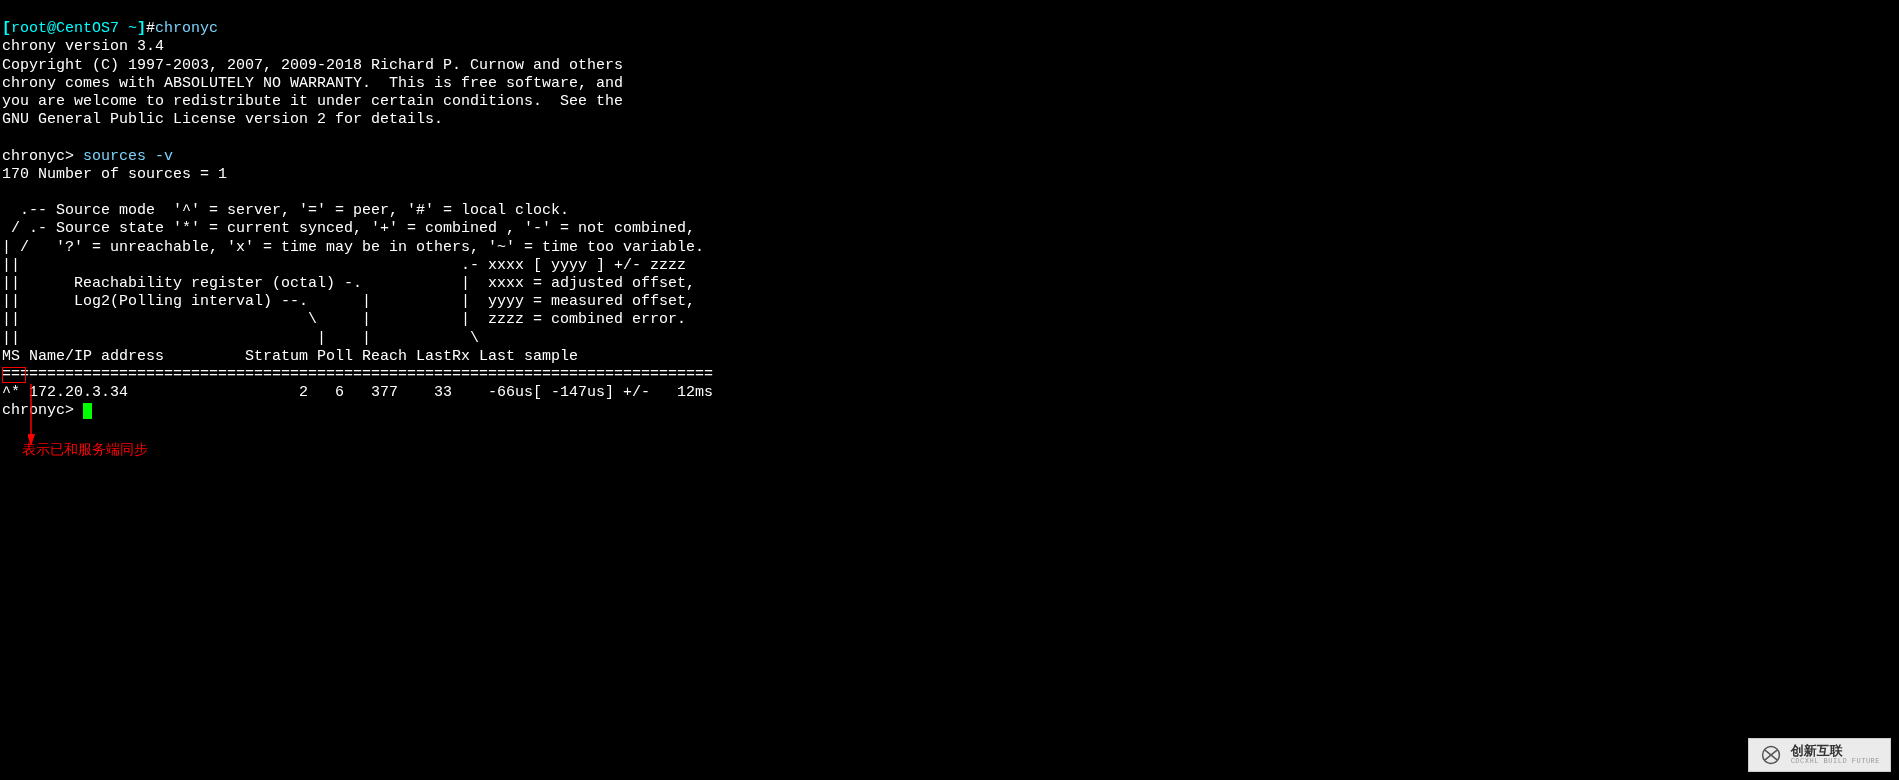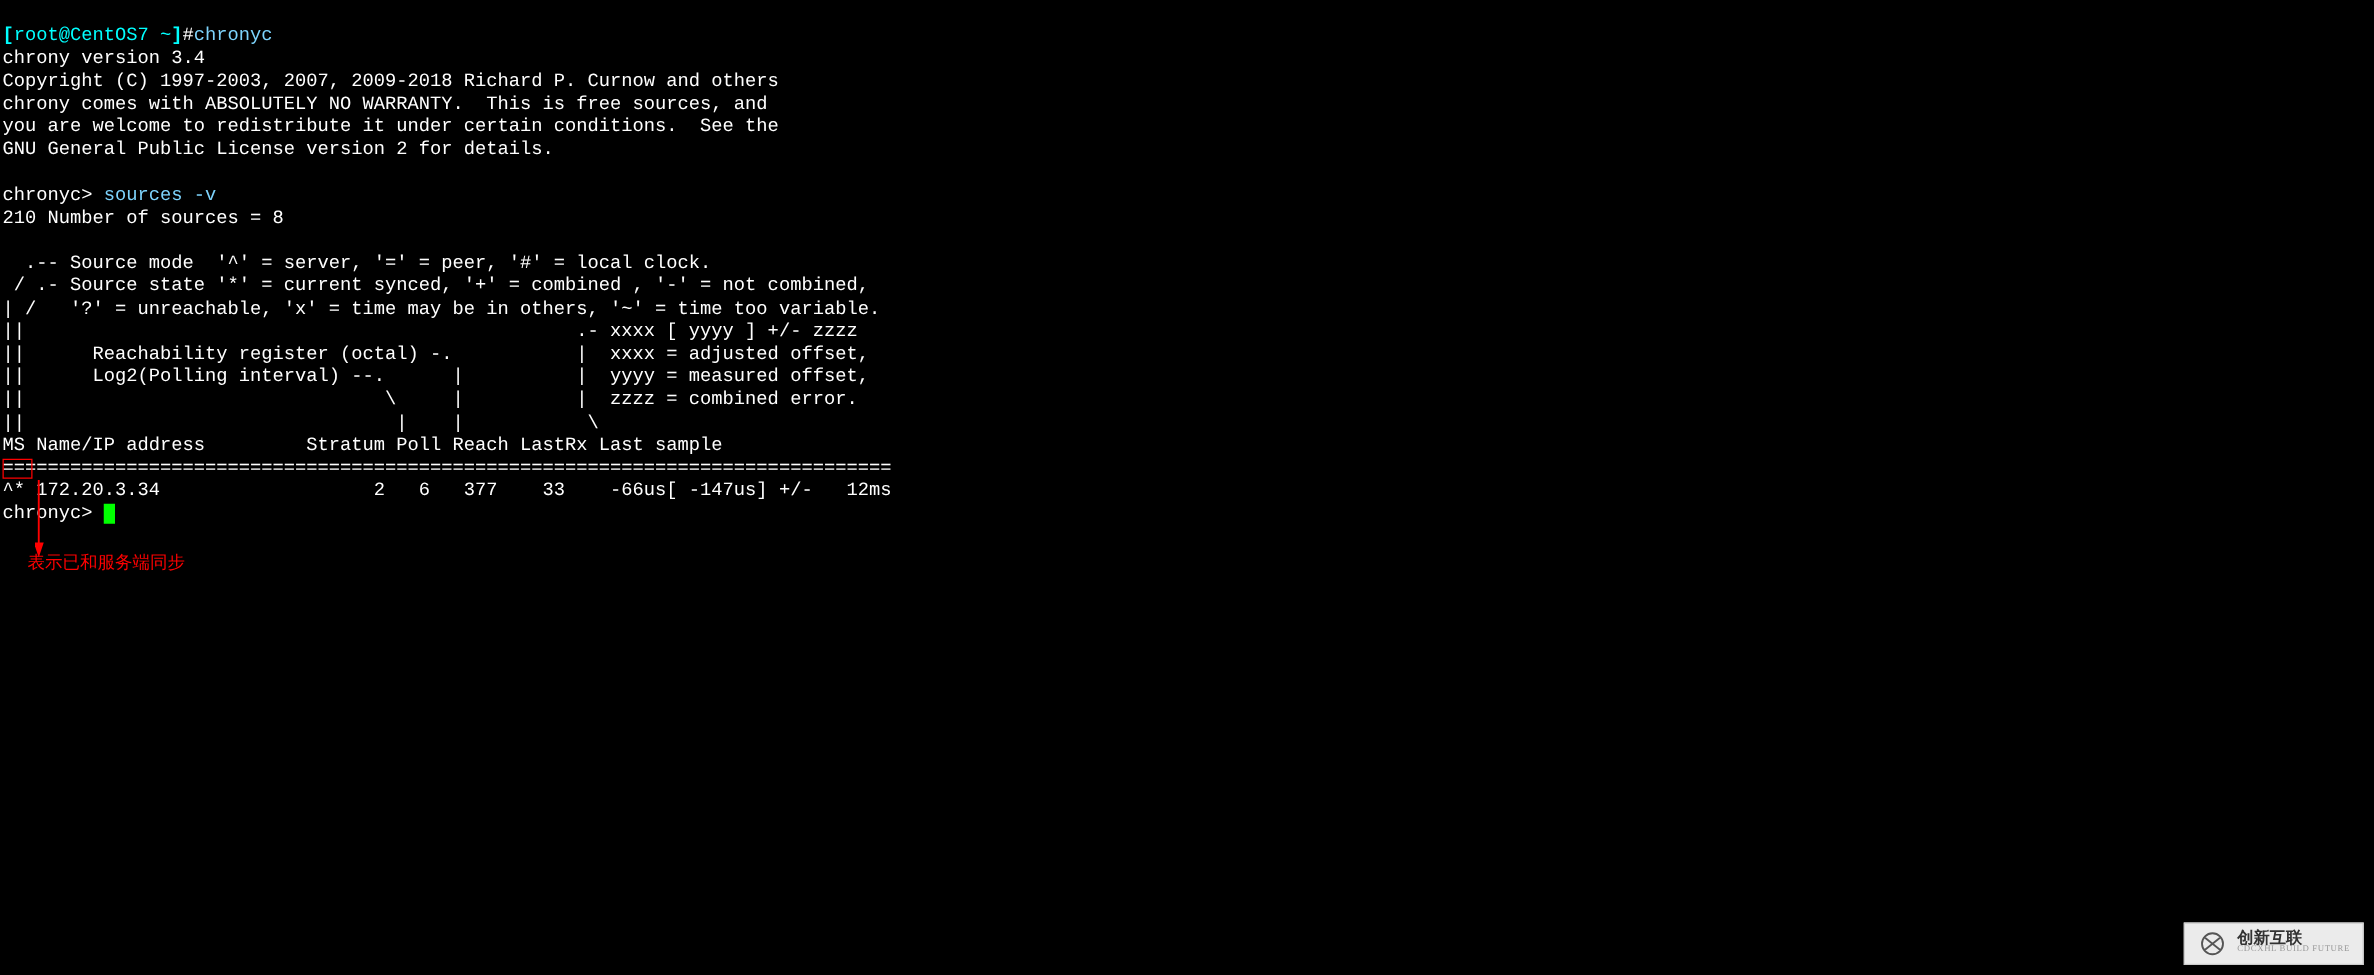--- a/index.html
+++ b/index.html
@@ -75,23 +75,23 @@
       top: 440px;
     }
     .watermark {
       position: absolute;
       right: 8px;
       bottom: 8px;
       background: rgba(255, 255, 255, 0.92);
       border: 1px solid #ccc;
       padding: 4px 10px;
       display: flex;
-      align-items: flex-start;
+      align-items: center;
       gap: 8px;
-      font-family: Liberation Serif, serif;
+      font-family: Liberation Mono, monospace;
     }
     .watermark-logo {
       width: 24px;
       height: 24px;
     }
     .watermark-text {
       display: flex;
       flex-direction: column;
       line-height: 1;
     }
@@ -106,26 +106,26 @@
       letter-spacing: 0.5px;
     }
   </style>
 </head>
 <body>
 
 <div class="terminal">
 <span><span class="prompt-bracket">[</span><span class="prompt-user">root@CentOS7 ~</span><span class="prompt-bracket">]</span><span class="prompt-hash">#</span></span><span class="command">chronyc</span>
 <span class="output">chrony version 3.4</span>
 <span class="output">Copyright (C) 1997-2003, 2007, 2009-2018 Richard P. Curnow and others</span>
-<span class="output">chrony comes with ABSOLUTELY NO WARRANTY.  This is free sources, and</span>
+<span class="output">chrony comes with ABSOLUTELY NO WARRANTY.  This is free software, and</span>
 <span class="output">you are welcome to redistribute it under certain conditions.  See the</span>
 <span class="output">GNU General Public License version 2 for details.</span>
 
 <span class="chronyc-prompt">chronyc&gt; </span><span class="command">sources -v</span>
-<span class="output">210 Number of sources = 8</span>
+<span class="output">170 Number of sources = 1</span>
 
 <span class="output">  .-- Source mode  '^' = server, '=' = peer, '#' = local clock.</span>
 <span class="output"> / .- Source state '*' = current synced, '+' = combined , '-' = not combined,</span>
 <span class="output">| /   '?' = unreachable, 'x' = time may be in others, '~' = time too variable.</span>
 <span class="output">||                                                 .- xxxx [ yyyy ] +/- zzzz</span>
 <span class="output">||      Reachability register (octal) -.           |  xxxx = adjusted offset,</span>
 <span class="output">||      Log2(Polling interval) --.      |          |  yyyy = measured offset,</span>
 <span class="output">||                                \     |          |  zzzz = combined error.</span>
 <span class="output">||                                 |    |           \</span>
 <span class="output">MS Name/IP address         Stratum Poll Reach LastRx Last sample               </span>

